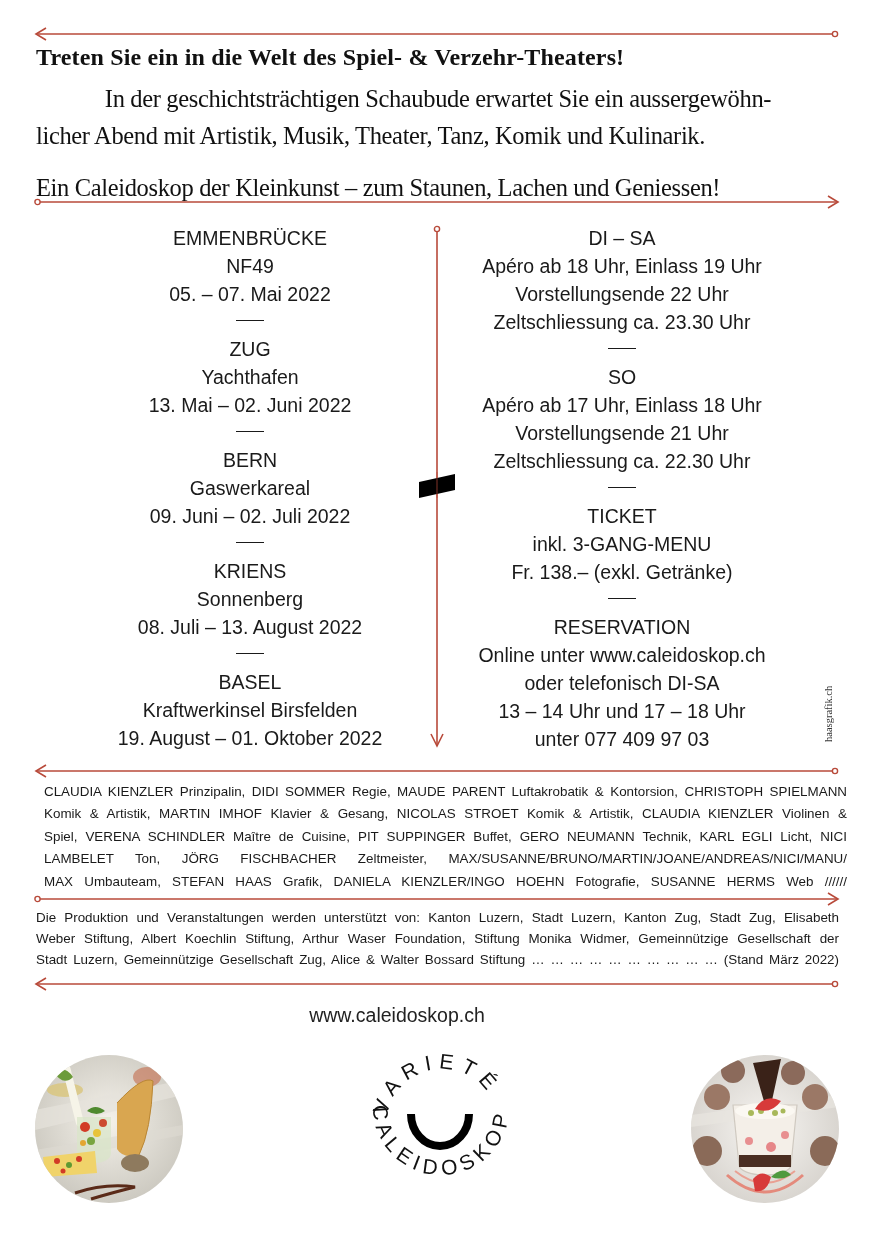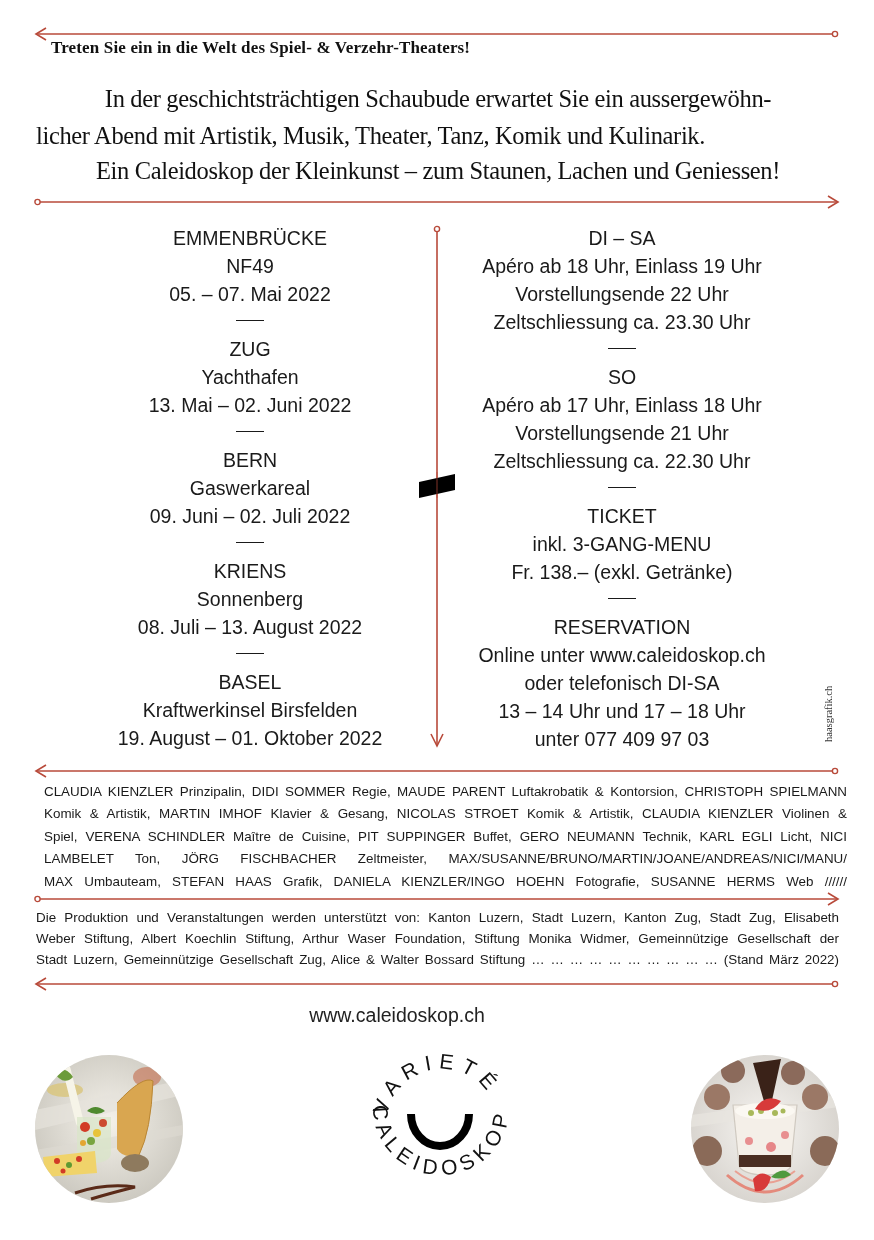--- a/index.html
+++ b/index.html
@@ -3,21 +3,21 @@
 <meta charset="utf-8">
 <style>
   * { margin: 0; padding: 0; box-sizing: border-box; }
   html, body { width: 874px; height: 1240px; background: #ffffff; overflow: hidden; }
   body { position: relative; color: #1a1a1a; font-family: "Liberation Sans", sans-serif; }
 
   .divider { position: absolute; left: 35px; width: 804px; height: 14px; }
   .divider svg { display: block; width: 100%; height: 100%; overflow: visible; }
 
   .intro { position: absolute; left: 36px; width: 804px; font-family: "Liberation Serif", "DejaVu Serif", serif; color: #111; }
-  .intro .headline { position: absolute; top: 38px; left: 0; width: 804px; font-weight: bold; font-size: 17px; letter-spacing: 0.15px; white-space: nowrap; margin-left: 15px; }
+  .intro .headline { position: absolute; top: 44px; left: 0; width: 804px; font-weight: bold; font-size: 24px; letter-spacing: 0.15px; white-space: nowrap; }
   .intro .body-line { position: absolute; left: 0; width: 804px; font-size: 24.5px; white-space: nowrap; letter-spacing: -0.35px; }
 
   .col { position: absolute; text-align: center; font-family: "Liberation Sans", sans-serif; font-size: 19.5px; color: #1a1a1a; }
   .col-left { left: 80px; width: 340px; top: 224px; }
   .col-right { left: 436px; width: 372px; top: 224px; }
   .line { height: 28px; line-height: 28px; white-space: nowrap; }
   .sep { height: 27px; position: relative; }
   .sep::after { content: ""; position: absolute; left: 50%; top: 12px; width: 28px; margin-left: -14px; border-top: 1.4px solid #1a1a1a; }
 
   .vline { position: absolute; left: 430px; top: 226px; width: 14px; height: 522px; }
@@ -46,21 +46,21 @@
     <line x1="1" y1="7" x2="798" y2="7" stroke="#b84a3a" stroke-width="1.6"></line>
     <polyline points="11,1 1,7 11,13" fill="none" stroke="#b84a3a" stroke-width="1.6"></polyline>
     <circle cx="800" cy="7" r="2.6" fill="#fff" stroke="#b84a3a" stroke-width="1.4"></circle>
   </svg>
 </div>
 
 <div class="intro" style="top:0;">
   <div class="headline">Treten Sie ein in die Welt des Spiel- &amp; Verzehr-Theaters!</div>
   <div class="body-line" style="top:85px;text-align:center;">In der geschichtsträchtigen Schaubude erwartet Sie ein aussergewöhn-</div>
   <div class="body-line" style="top:122px;">licher Abend mit Artistik, Musik, Theater, Tanz, Komik und Kulinarik.</div>
-  <div class="body-line" style="top:157px;text-align:center;">Ein Caleidoskop der Kleinkunst – zum Staunen, Lachen und Geniessen!</div>
+  <div class="body-line" style="top:174px;">Ein Caleidoskop der Kleinkunst – zum Staunen, Lachen und Geniessen!</div>
 </div>
 
 <div class="divider" style="top:195px;">
   <svg viewBox="0 0 804 14" preserveAspectRatio="none">
     <line x1="4" y1="7" x2="803" y2="7" stroke="#b84a3a" stroke-width="1.6"></line>
     <circle cx="2.5" cy="7" r="2.6" fill="#fff" stroke="#b84a3a" stroke-width="1.4"></circle>
     <polyline points="793,1 803,7 793,13" fill="none" stroke="#b84a3a" stroke-width="1.6"></polyline>
   </svg>
 </div>
 

